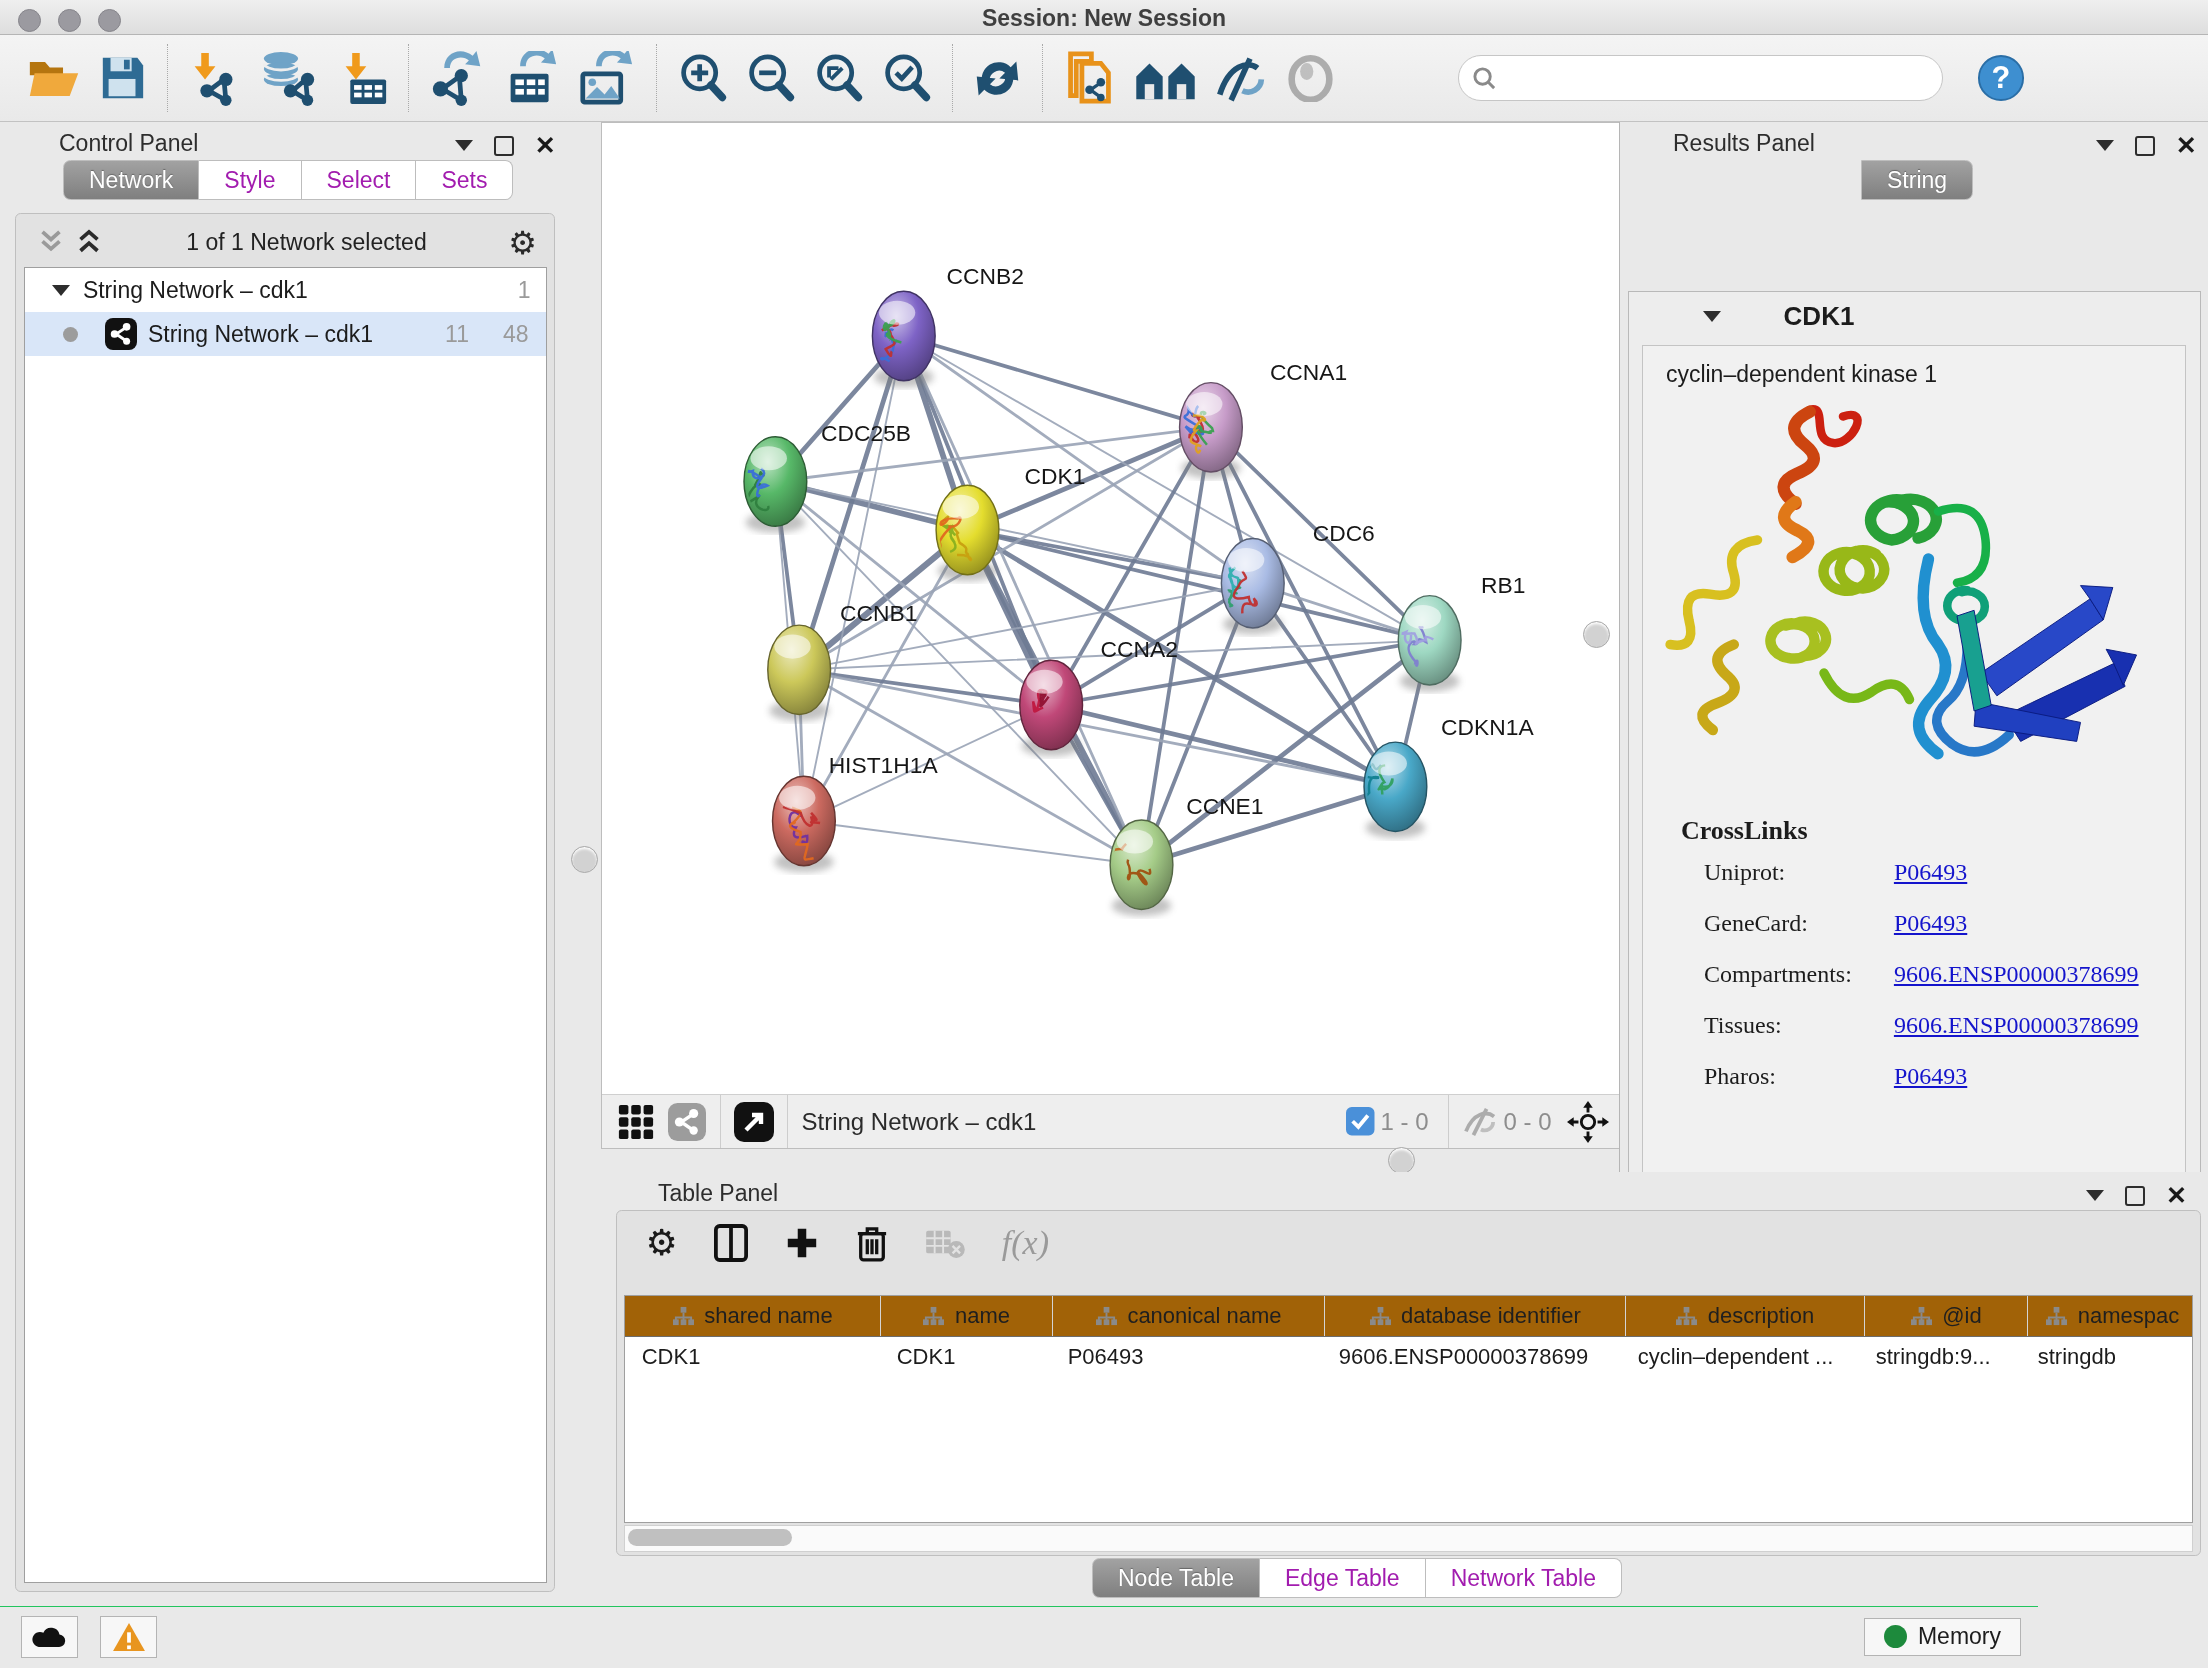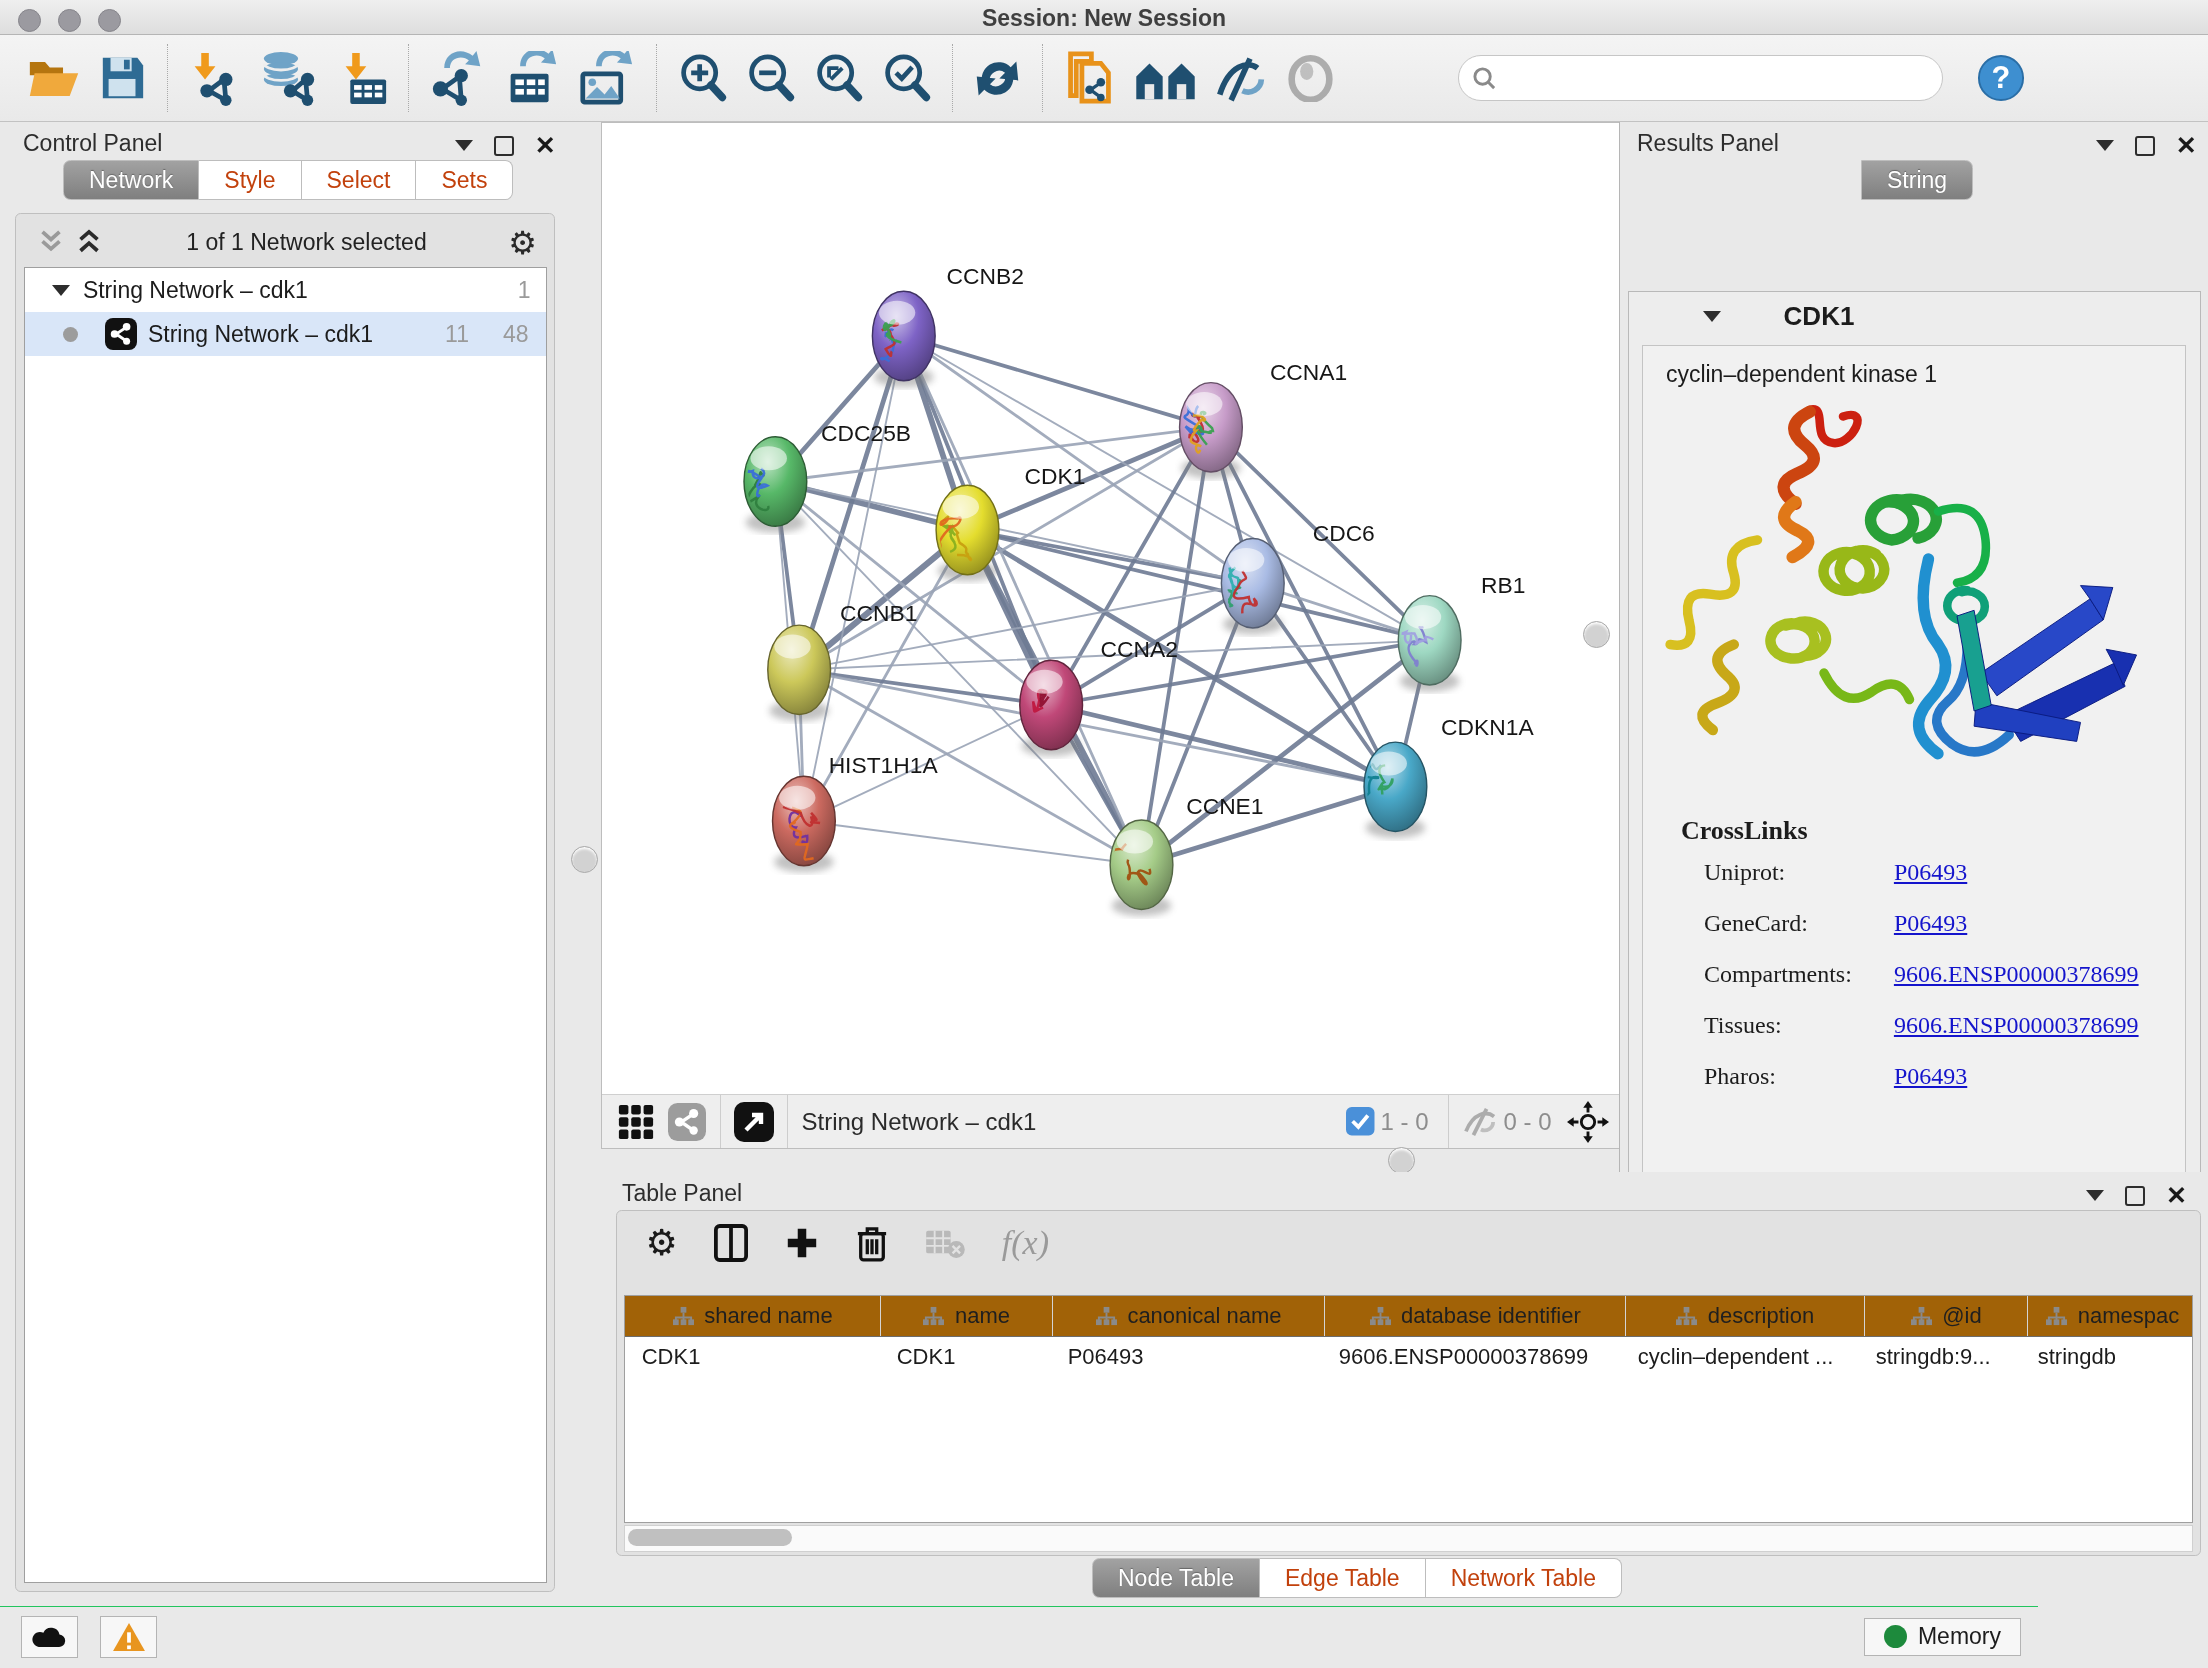--- a/index.html
+++ b/index.html
@@ -18,30 +18,30 @@
     background:linear-gradient(#f4f4f4,#e9e9e9);border-bottom:1px solid #c2c2c2;
     display:flex;align-items:center;}
   .tbtn{height:61px;display:flex;align-items:center;justify-content:center;
         margin:0 8.6px;cursor:default;}
   .tsep{width:0;height:68px;border-left:1.9px dotted #a9a9a9;margin:0 11.4px;}
   #searchbox{width:470px;height:44px;border:1.9px solid #c6c6c6;border-radius:23px;
      background:#fff;display:flex;align-items:center;padding-left:13.3px;margin-left:114px;}
   #searchbox input{border:none;outline:none;font-size:21px;width:399px;
      font-family:"Liberation Sans",sans-serif;background:transparent;}
   
-  .panel-title{font-size:23px;color:#2d2d2d;}
+  .panel-title{font-size:23px;color:#2d2d2d;margin-left:36px;}
   .pt-ctrl{display:flex;align-items:center;gap:21px;}
   .tri{width:0;height:0;border-left:9.5px solid transparent;border-right:9.5px solid transparent;
        border-top:11.4px solid #2d2d2d;}
   .floatbox{width:16px;height:16px;border:2.9px solid #2d2d2d;border-radius:2.9px;}
   .closex{font-size:25px;font-weight:bold;color:#1a1a1a;line-height:1;}
   
   .seg{display:flex;}
   .seg .tab{font-size:23px;padding:5.7px 25px;background:#fff;border:1px solid #bdbdbd;
-     border-left:none;color:#c2410c;}
+     border-left:none;color:#a21caf;}
   .seg .tab:first-child{border-left:1px solid #bdbdbd;border-radius:7.6px 0 0 7.6px;}
   .seg .tab:last-child{border-radius:0 7.6px 7.6px 0;}
   .seg .tab.sel{background:linear-gradient(#a2a2a2,#7f7f7f);color:#fff;
      text-shadow:0 -1px 1px #666;}
   
   #control-panel{left:0;top:122px;width:569px;height:1484px;background:#e9e9e9;}
   #cp-group{position:absolute;left:15px;top:91px;width:538px;height:1377px;
      background:#e2e2e2;border:1px solid #bfbfbf;border-radius:5.7px;}
   #cp-toolrow{position:absolute;left:0;top:7.6px;width:100%;height:42px;
      display:flex;align-items:center;}

